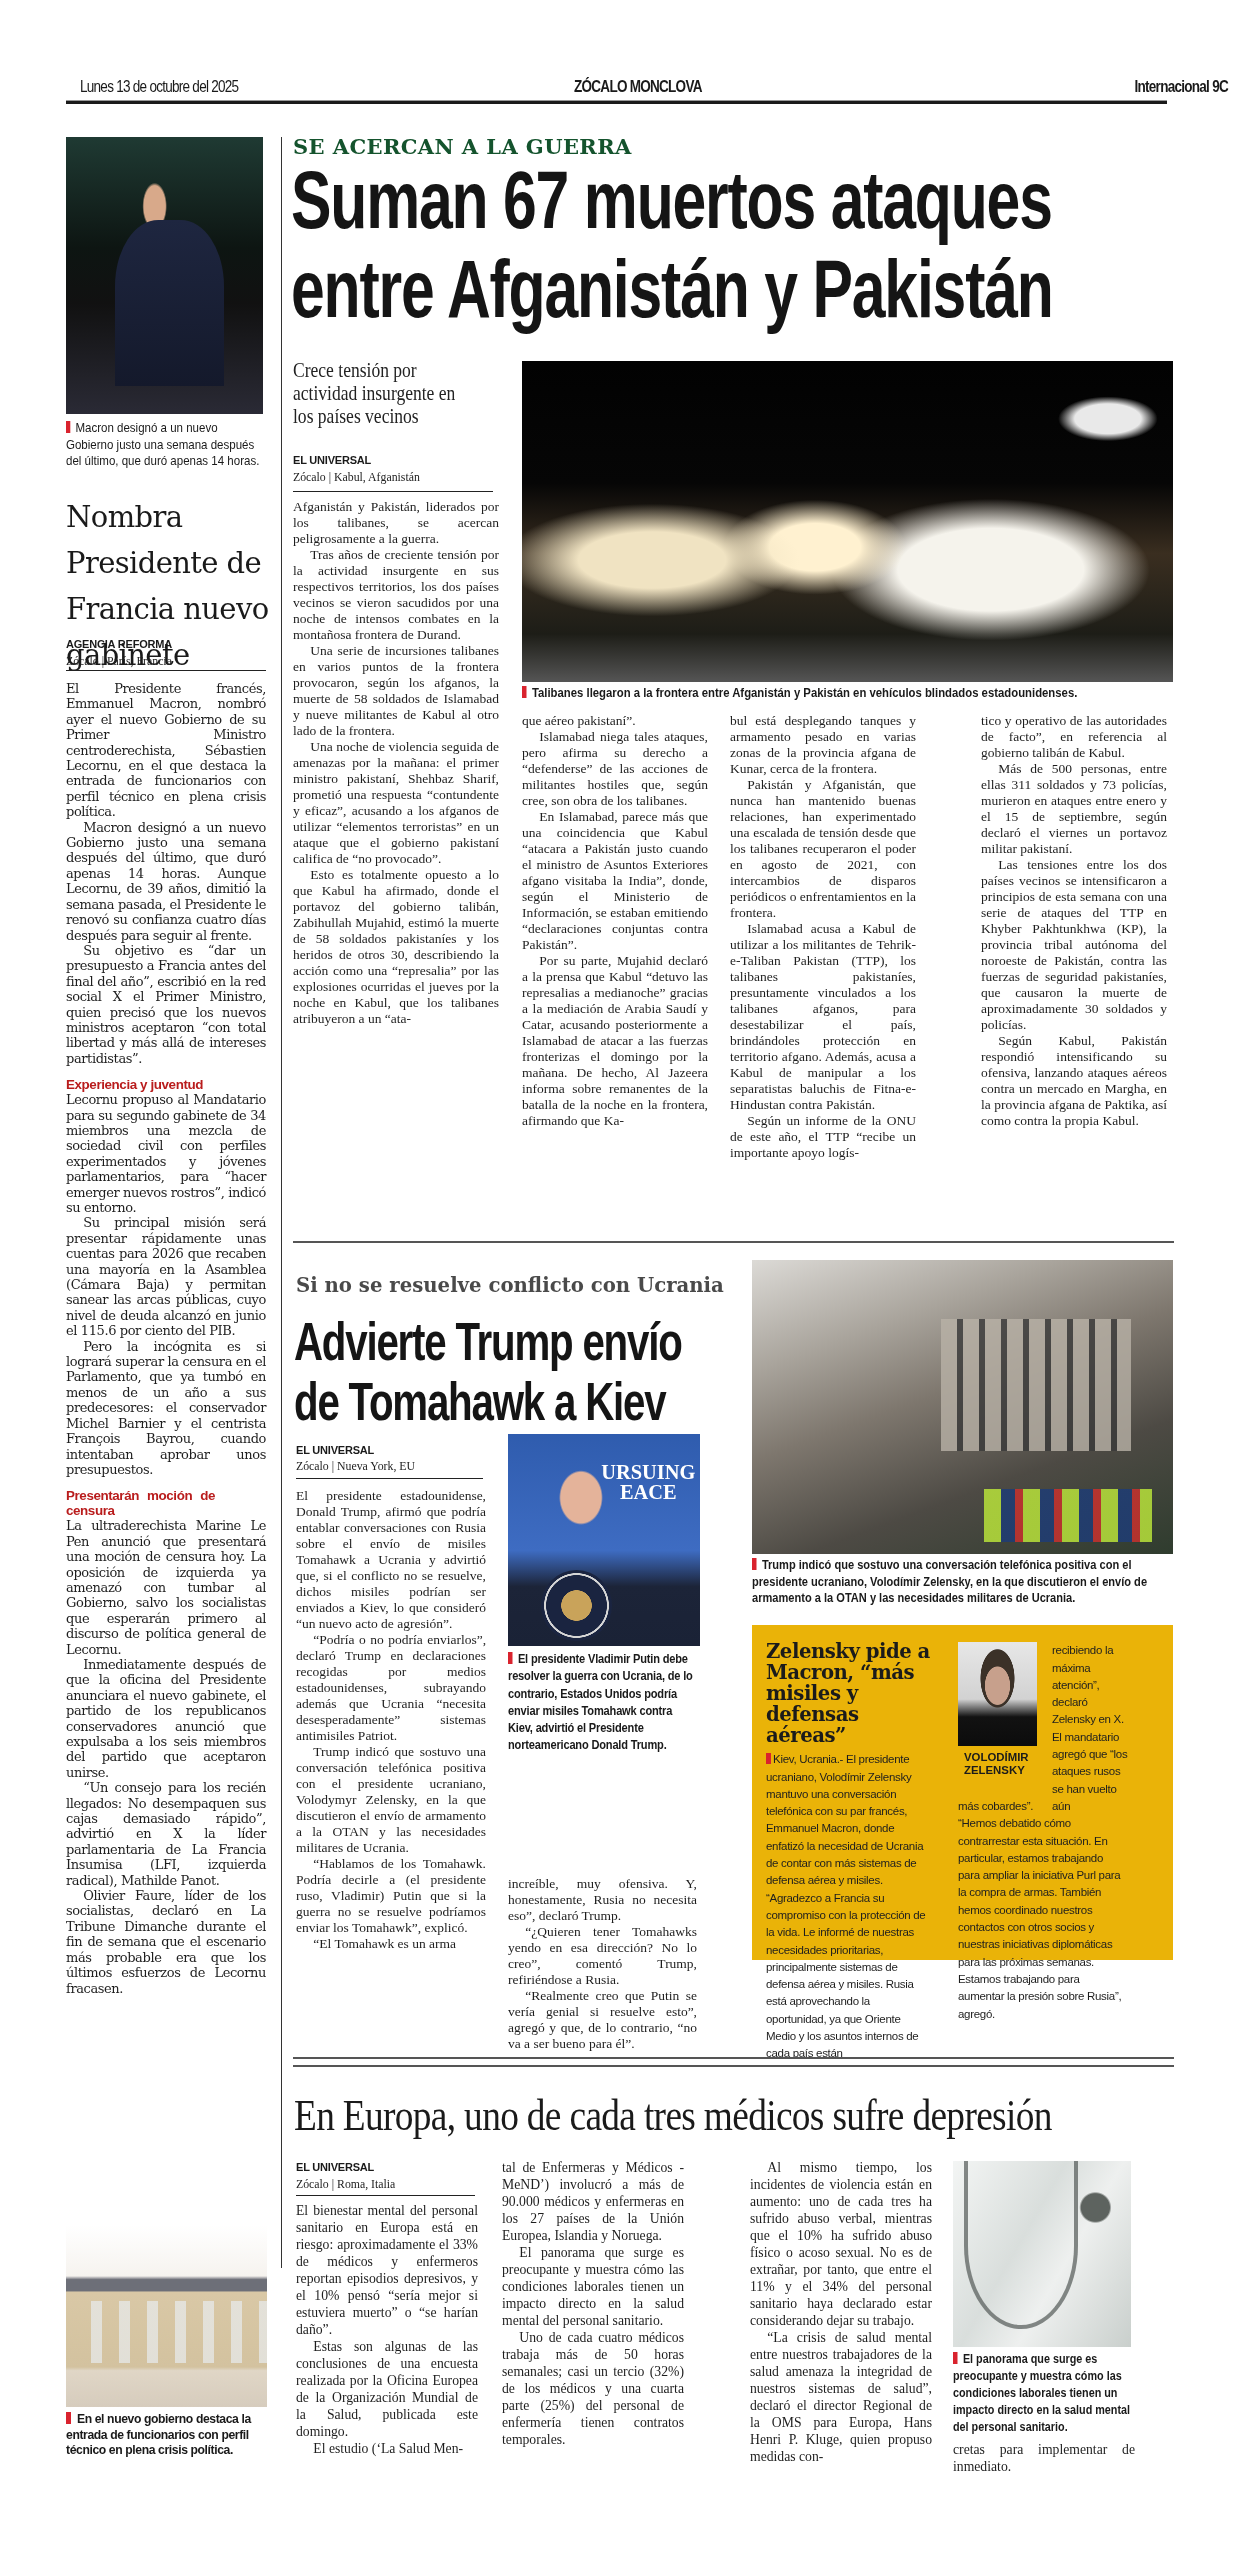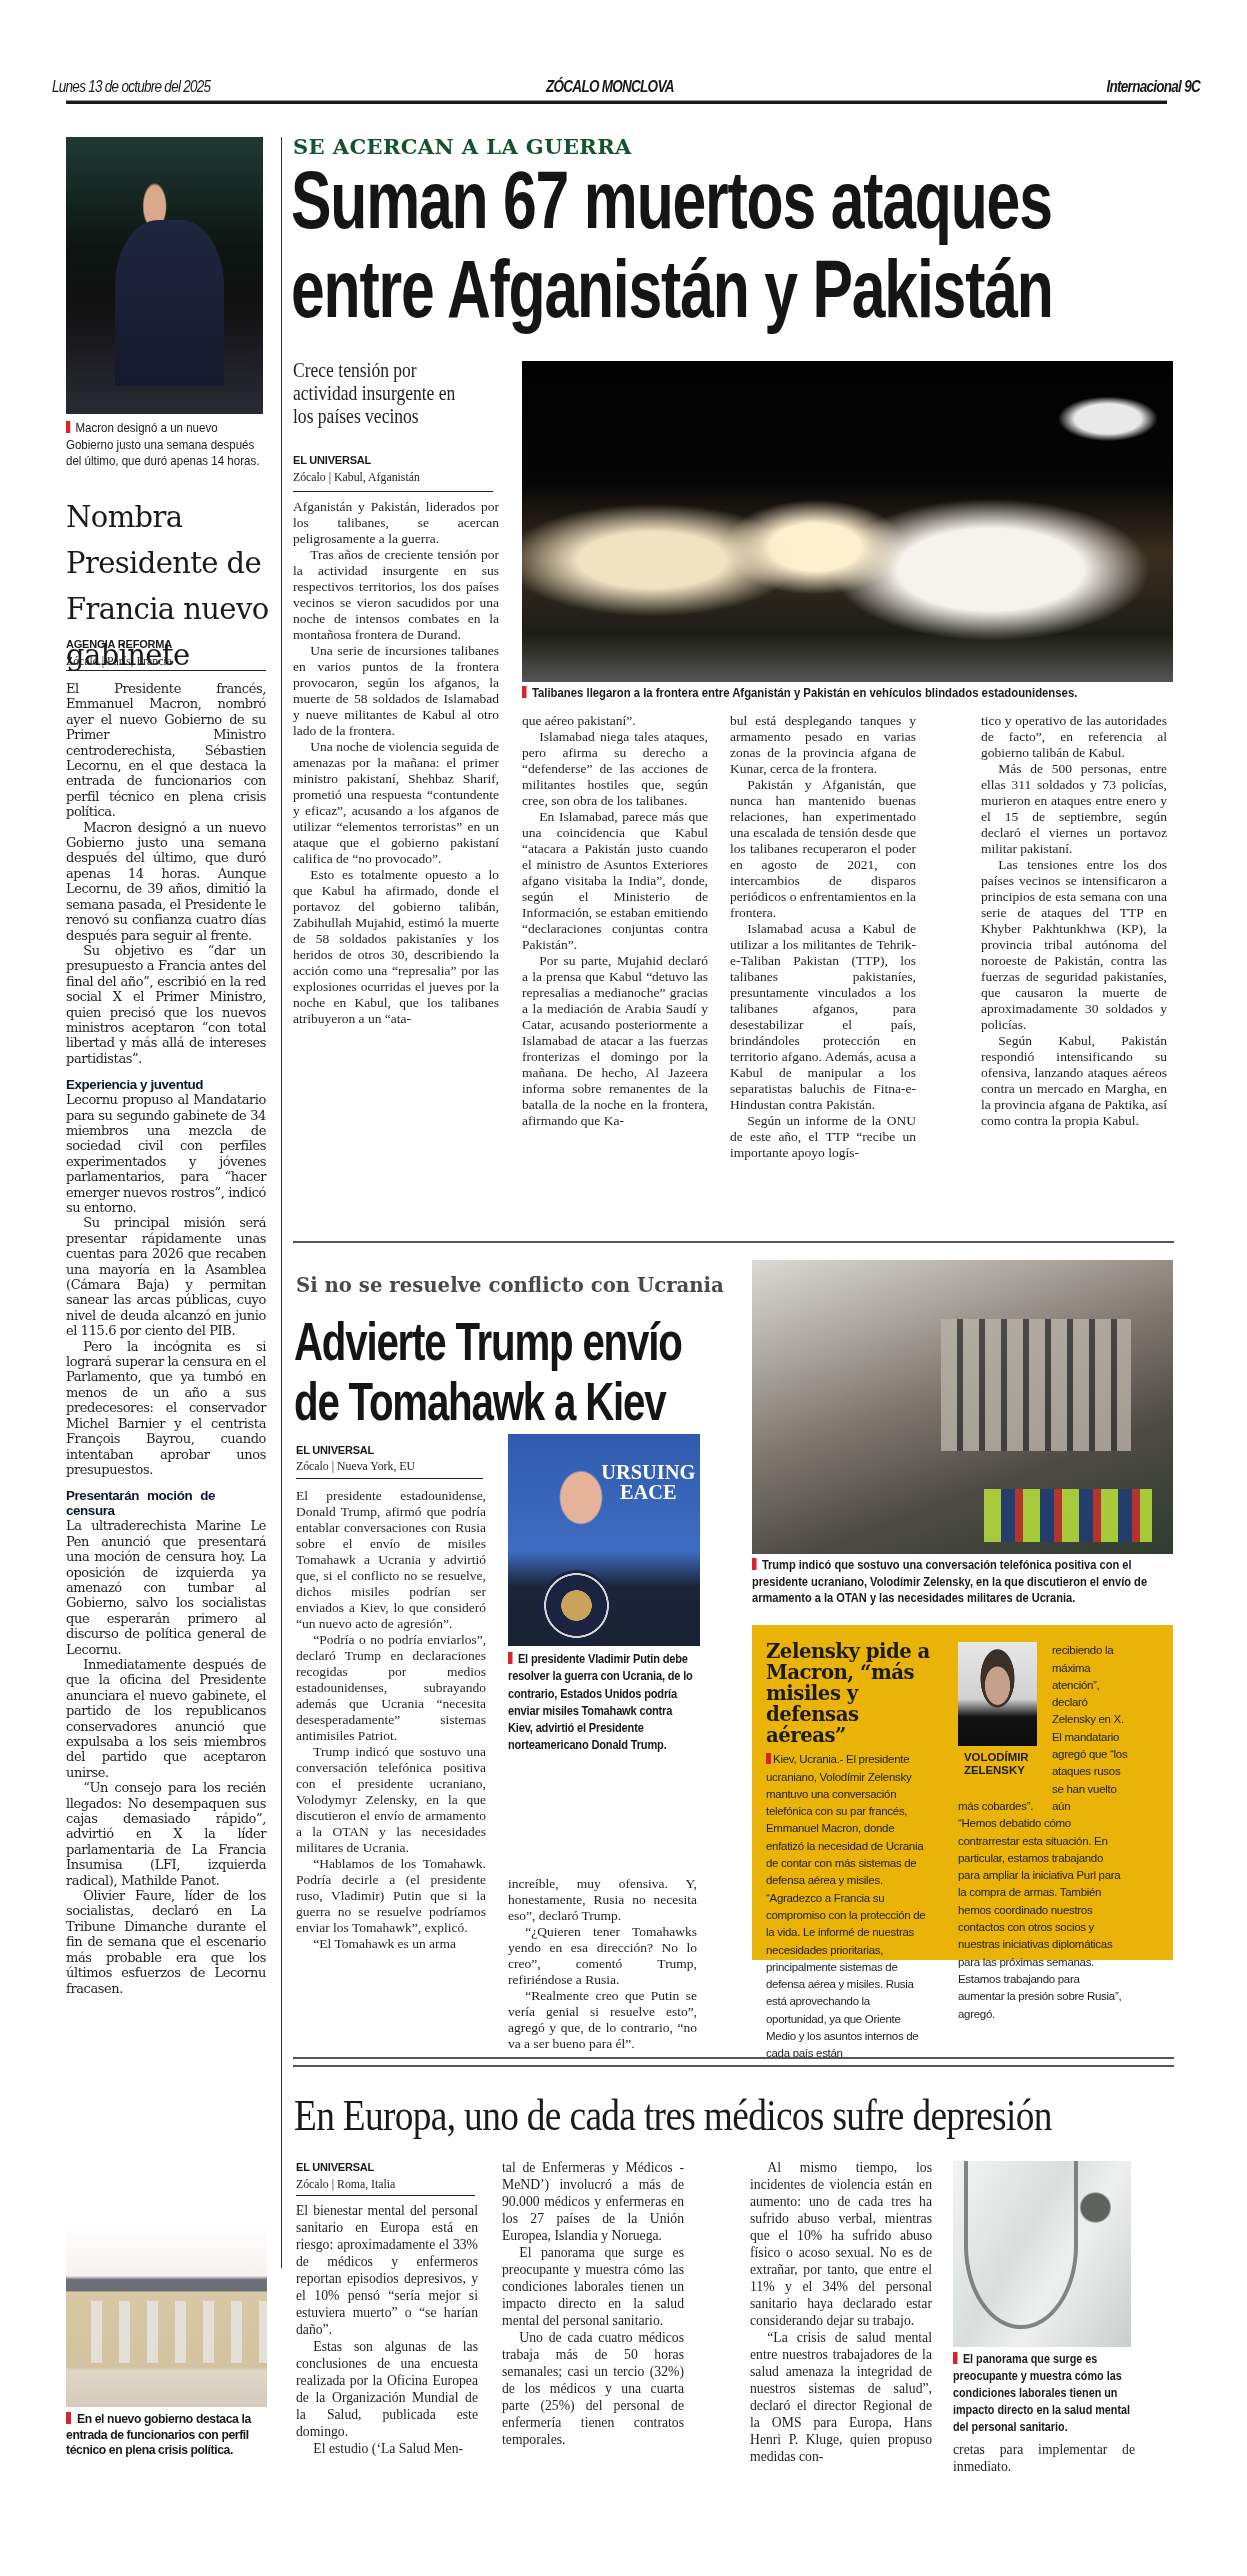--- a/index.html
+++ b/index.html
@@ -1,21 +1,21 @@
 <!DOCTYPE html>
 <html style="font-size:12.6px"><head>
 <meta charset="utf-8">
 <style>
   * { box-sizing: border-box; margin: 0; padding: 0; }
   html, body { width: 1248px; height: 2576px; background: #ffffff; overflow: hidden; }
   body { position: relative; color: #1c1c1c; font-family: "Liberation Serif", serif; }
   .abs { position: absolute; }
 
   
-  .masthead { left: 52px; top: 77px; width: 1101px; height: 27px; font-style: italic; }
+  .masthead { left: 80px; top: 77px; width: 1101px; height: 27px; }
   .masthead span { position: absolute; top: 0; font-family: "Liberation Sans", sans-serif; font-size: 16.5px; letter-spacing: -0.9px; font-stretch: condensed; transform: scaleX(0.82); transform-origin: left top; color: #1a1a1a; }
   .masthead .m-date { left: 0; }
   .masthead .m-paper { left: 494px; font-weight: bold; }
   .masthead .m-section { right: -47px; font-weight: bold; transform-origin: right top; }
   .rule-top { left: 66px; top: 101px; width: 1101px; height: 3.1px; background: #1a1a1a; }
   .rule-top-thin { left: 66px; top: 100px; width: 1101px; height: 0.8px; background: #999; }
 
   .vrule { background: #333; width: 0.8px; }
 
   
@@ -45,21 +45,21 @@
   .hl-cond { font-family: "Liberation Sans", sans-serif; font-weight: bold; color: #151515; letter-spacing: -1.6px; transform-origin: left top; white-space: nowrap; }
   .deck { font-family: "Liberation Serif", serif; color: #222; }
   .byline-agency { font-family: "Liberation Sans", sans-serif; font-weight: bold; font-size: 11px; letter-spacing: -0.2px; color: #1a1a1a; }
   .byline-place { font-family: "Liberation Serif", serif; font-size: 11.8px; color: #222; }
   .byline-rule { height: 0.8px; background: #222; }
 
   
   .body { font-family: "Liberation Serif", serif; font-size: 13.5px; line-height: 16px; color: #1e1e1e; text-align: justify; hyphens: auto; }
   .body p { text-indent: 17.3px; }
   .body p.first { text-indent: 0; }
-  .sub { font-family: "Liberation Sans", sans-serif; font-weight: bold; font-size: 13.4px; line-height: 15px; margin-top: 11px; color: #0f172a; }
+  .sub { font-family: "Liberation Sans", sans-serif; font-weight: bold; font-size: 13.4px; line-height: 15px; margin-top: 11px; color: #b91c1c; }
 
   .dbl-rule { height: 1.6px; background: #555; }
 
   
   .zbox { background: #eab308; }
   .zbox .zhead { font-family: "DejaVu Serif", serif; font-weight: bold; font-size: 19.7px; line-height: 21px; color: #1b1b1b; letter-spacing: -0.5px; }
   .zbox .zbody { font-family: "Liberation Sans", sans-serif; font-size: 11.5px; line-height: 17.3px; color: #1e1e1e; letter-spacing: -0.3px; }
   .zbox .zname { font-family: "Liberation Sans", sans-serif; font-weight: bold; font-size: 11.4px; line-height: 13.4px; color: #1b1b1b; }
 </style>
 </head>

